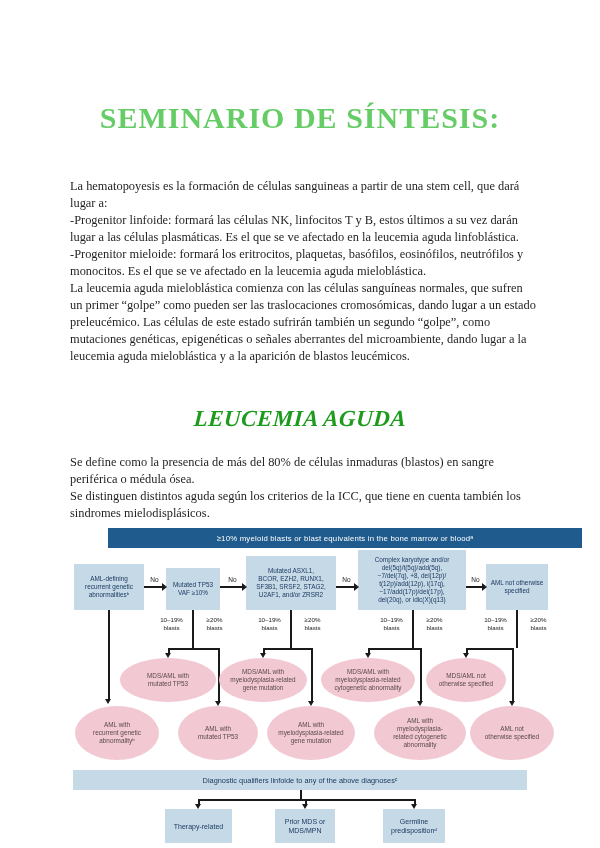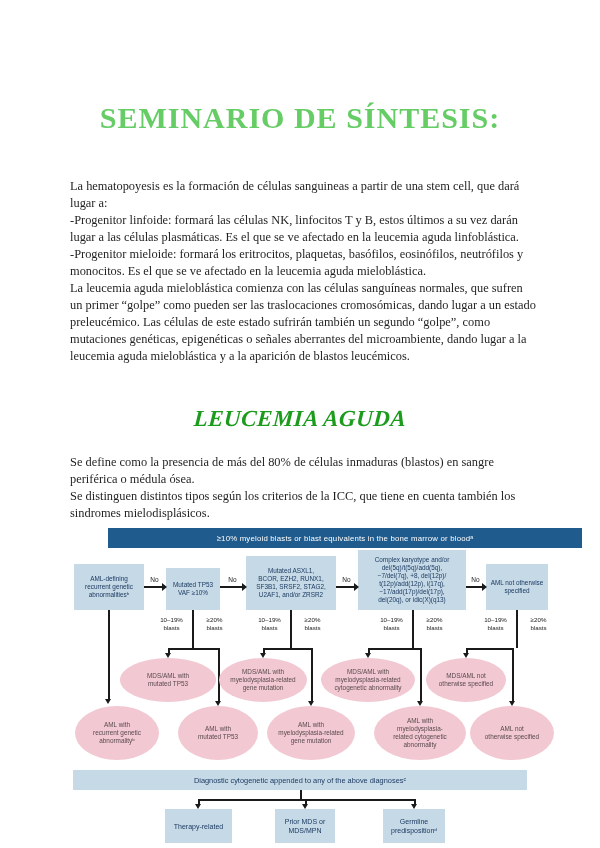--- a/index.html
+++ b/index.html
@@ -92,21 +92,21 @@
   <p>La hematopoyesis es la formación de células sanguineas a partir de una stem cell, que dará lugar a:</p>
   <p>-Progenitor linfoide: formará las células NK, linfocitos T y B, estos últimos a su vez darán lugar a las células plasmáticas. Es el que se ve afectado en la leucemia aguda linfoblástica.</p>
   <p>-Progenitor mieloide: formará los eritrocitos, plaquetas, basófilos, eosinófilos, neutrófilos y monocitos. Es el que se ve afectado en la leucemia aguda mieloblástica.</p>
   <p>La leucemia aguda mieloblástica comienza con las células sanguíneas normales, que sufren un primer “golpe” como pueden ser las traslocaciones cromosómicas, dando lugar a un estado preleucémico. Las células de este estado sufrirán también un segundo “golpe”, como mutaciones genéticas, epigenéticas o señales aberrantes del microambiente, dando lugar a la leucemia aguda mieloblástica y a la aparición de blastos leucémicos.</p>
 </div>
 
 <div class="sub-heading">LEUCEMIA AGUDA</div>
 
 <div class="section-text">
   <p>Se define como la presencia de más del 80% de células inmaduras (blastos) en sangre periférica o médula ósea.</p>
-  <p>Se distinguen distintos tipos según los criterios de la ICC, que tiene en cuenta también los sindromes mielodisplásicos.</p>
+  <p>Se distinguen distintos aguda según los criterios de la ICC, que tiene en cuenta también los sindromes mielodisplásicos.</p>
 </div>
 
 <div class="chart">
 
   <div class="topbar">≥10% myeloid blasts or blast equivalents in the bone marrow or bloodᵃ</div>
 
   <div class="dbox" style="left:2px;top:36px;width:70px;height:46px;">AML-defining
 recurrent genetic
 abnormalitiesᵇ</div>
   <div class="dbox" style="left:94px;top:40px;width:54px;height:42px;">Mutated TP53
@@ -198,21 +198,21 @@
   <div class="oval" style="left:195px;top:178px;width:88px;height:54px;">AML with
 myelodysplasia-related
 gene mutation</div>
   <div class="oval" style="left:302px;top:178px;width:92px;height:54px;">AML with
 myelodysplasia-
 related cytogenetic
 abnormality</div>
   <div class="oval" style="left:398px;top:178px;width:84px;height:54px;">AML not
 otherwise specified</div>
 
-  <div class="qualbar">Diagnostic cytogenetic appended to any of the above diagnosesᶜ</div>
+  <div class="qualbar">Diagnostic qualifiers linfoide to any of the above diagnosesᶜ</div>
   <div class="vline" style="left:228px;top:262px;height:10px;"></div>
   <div class="hline" style="left:126px;top:271px;width:216px;"></div>
   <div class="varrow" style="left:126px;top:271px;height:6px;"></div>
   <div class="varrow" style="left:233px;top:271px;height:6px;"></div>
   <div class="varrow" style="left:342px;top:271px;height:6px;"></div>
 
   <div class="qbox" style="left:93px;width:67px;">Therapy-related</div>
   <div class="qbox" style="left:203px;width:60px;">Prior MDS or
 MDS/MPN</div>
   <div class="qbox" style="left:311px;width:62px;">Germline

